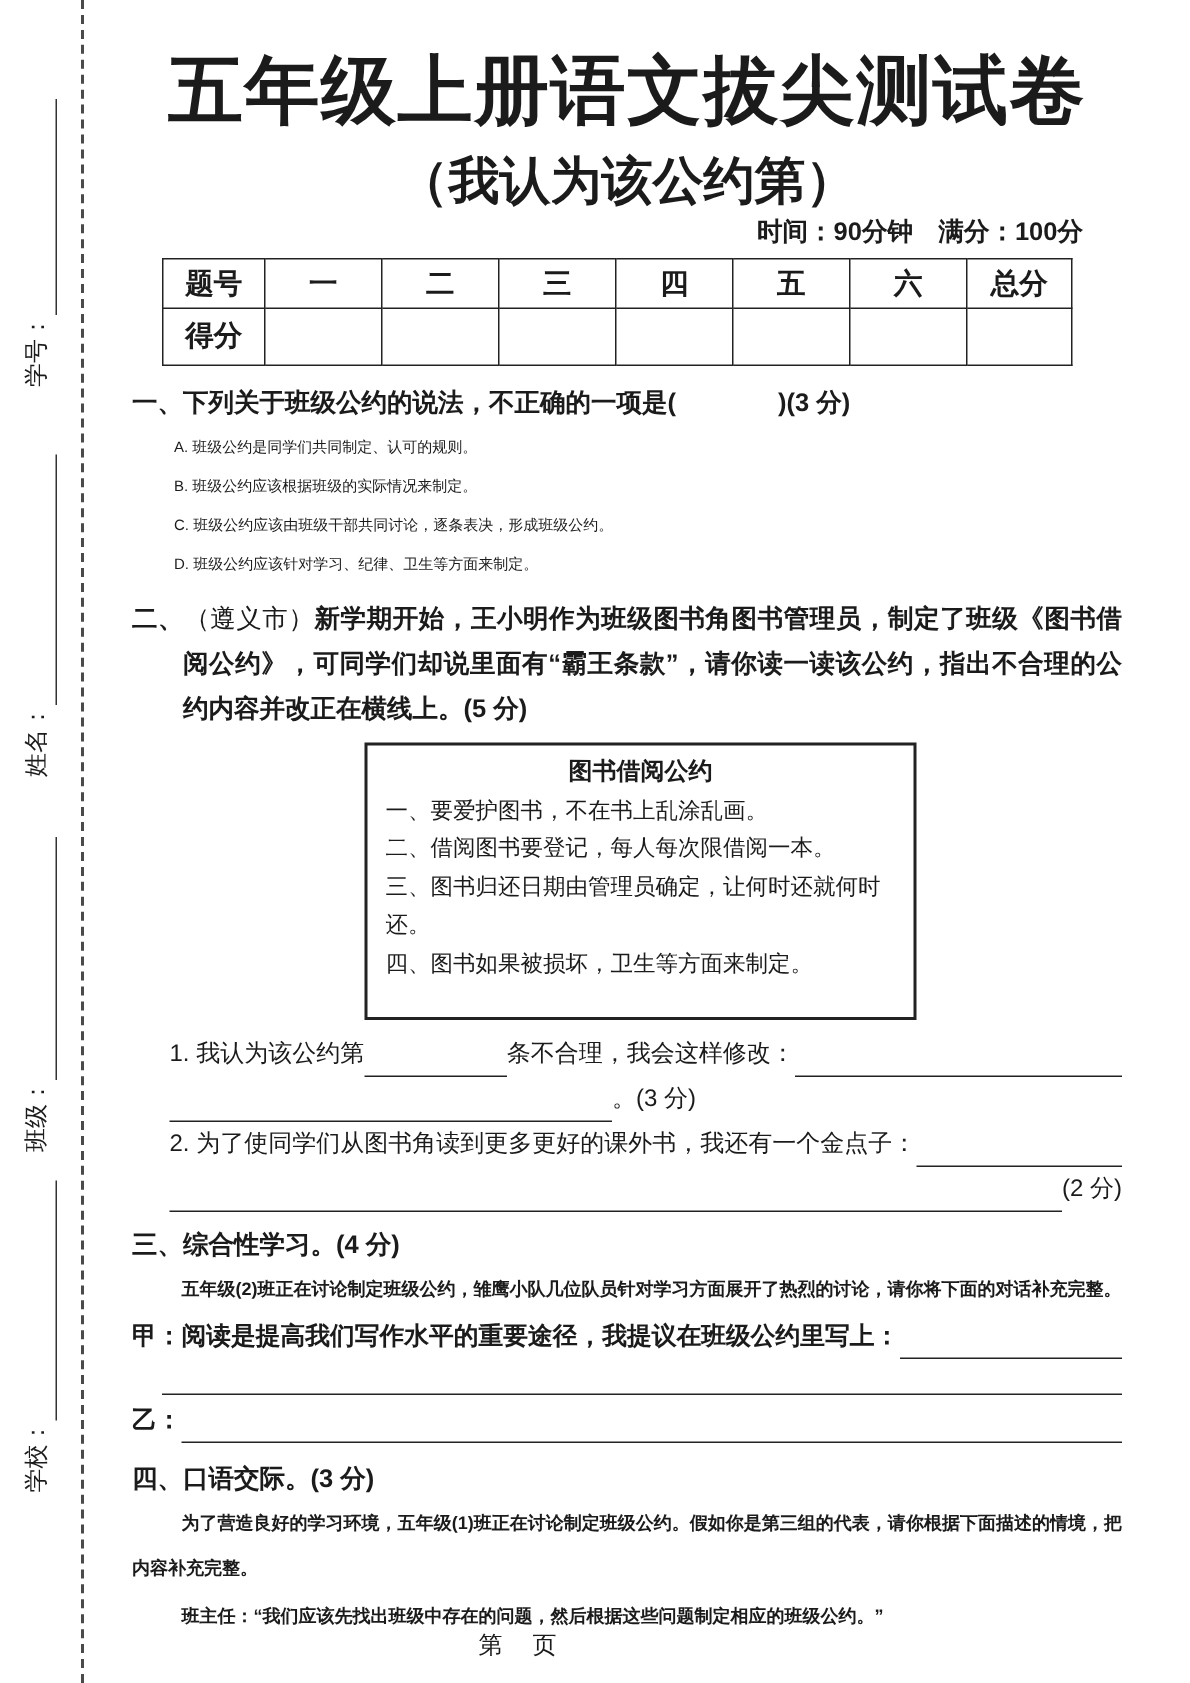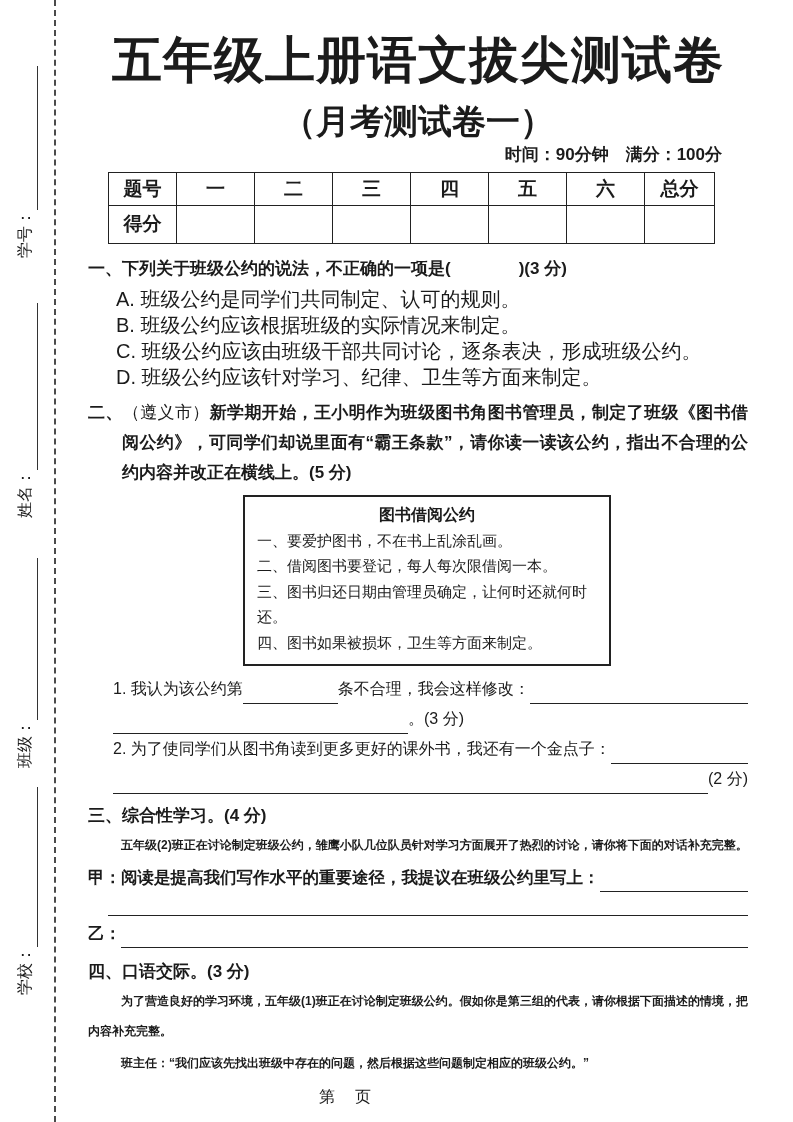--- a/index.html
+++ b/index.html
@@ -31,26 +31,26 @@
 
   table.score-table { border-collapse:collapse; table-layout:fixed; width:607px; margin:6px 0 0 20px; }
   .score-table th, .score-table td { border:1.6px solid #222; text-align:center; }
   .score-table th { height:33px; font-size:19px; font-weight:bold; }
   .score-table td { height:38px; font-size:19px; }
   .score-table .lbl { font-weight:bold; }
   .col-first { width:68px; } .col-last { width:70px; }
 
   .q-heading { font-weight:bold; font-size:17px; line-height:24px; }
   .mt1 { margin-top:13px; }
-  .options { list-style:none; margin:5px 0 0 28px; font-size:20px; line-height:26px; }
+  .options { list-style:none; margin:5px 0 0 28px; font-size:10px; line-height:26px; }
 
   .q2-para { margin-top:8px; font-weight:bold; font-size:17px; line-height:30px; padding-left:34px; text-indent:-34px; text-align:justify; }
   .q2-para .source { font-family:Liberation Serif, serif; font-weight:normal; }
 
-  .notice-box { margin:7px 0 8px 155px; width:368px; border:2px solid #222; padding:5px 12px 9px; font-size:15px; line-height:25.5px; }
+  .notice-box { margin:7px 0 8px 155px; width:368px; border:2px solid #222; padding:5px 12px 23px; font-size:15px; line-height:25.5px; }
   .notice-box .box-title { text-align:center; font-weight:bold; font-size:16px; line-height:26px; }
 
   .sub-q { margin-left:25px; font-size:16px; }
   .fill-row { display:flex; align-items:flex-end; height:30px; }
   .fill-row > span { white-space:nowrap; line-height:30px; }
   .blank { border-bottom:1.5px solid #222; height:26px; flex-shrink:0; }
   .grow  { flex:1; }
   .w95   { width:95px; }
   .w295  { width:295px; }
 
@@ -83,21 +83,21 @@
     <span class="side-blank"></span>
   </div>
   <div class="side-field sf-4">
     <span class="side-label">学校：</span>
     <span class="side-blank"></span>
   </div>
 
   <div class="content">
 
     <div class="title">五年级上册语文拔尖测试卷</div>
-    <div class="subtitle">（月考测试卷一）</div>
+    <div class="subtitle">（我认为该公约第）</div>
     <div class="info">时间：90分钟　满分：100分</div>
 
     <table class="score-table">
       <tbody>
           <tr>
         <th class="col-first">题号</th>
         <th>一</th>
         <th>二</th>
         <th>三</th>
         <th>四</th>

